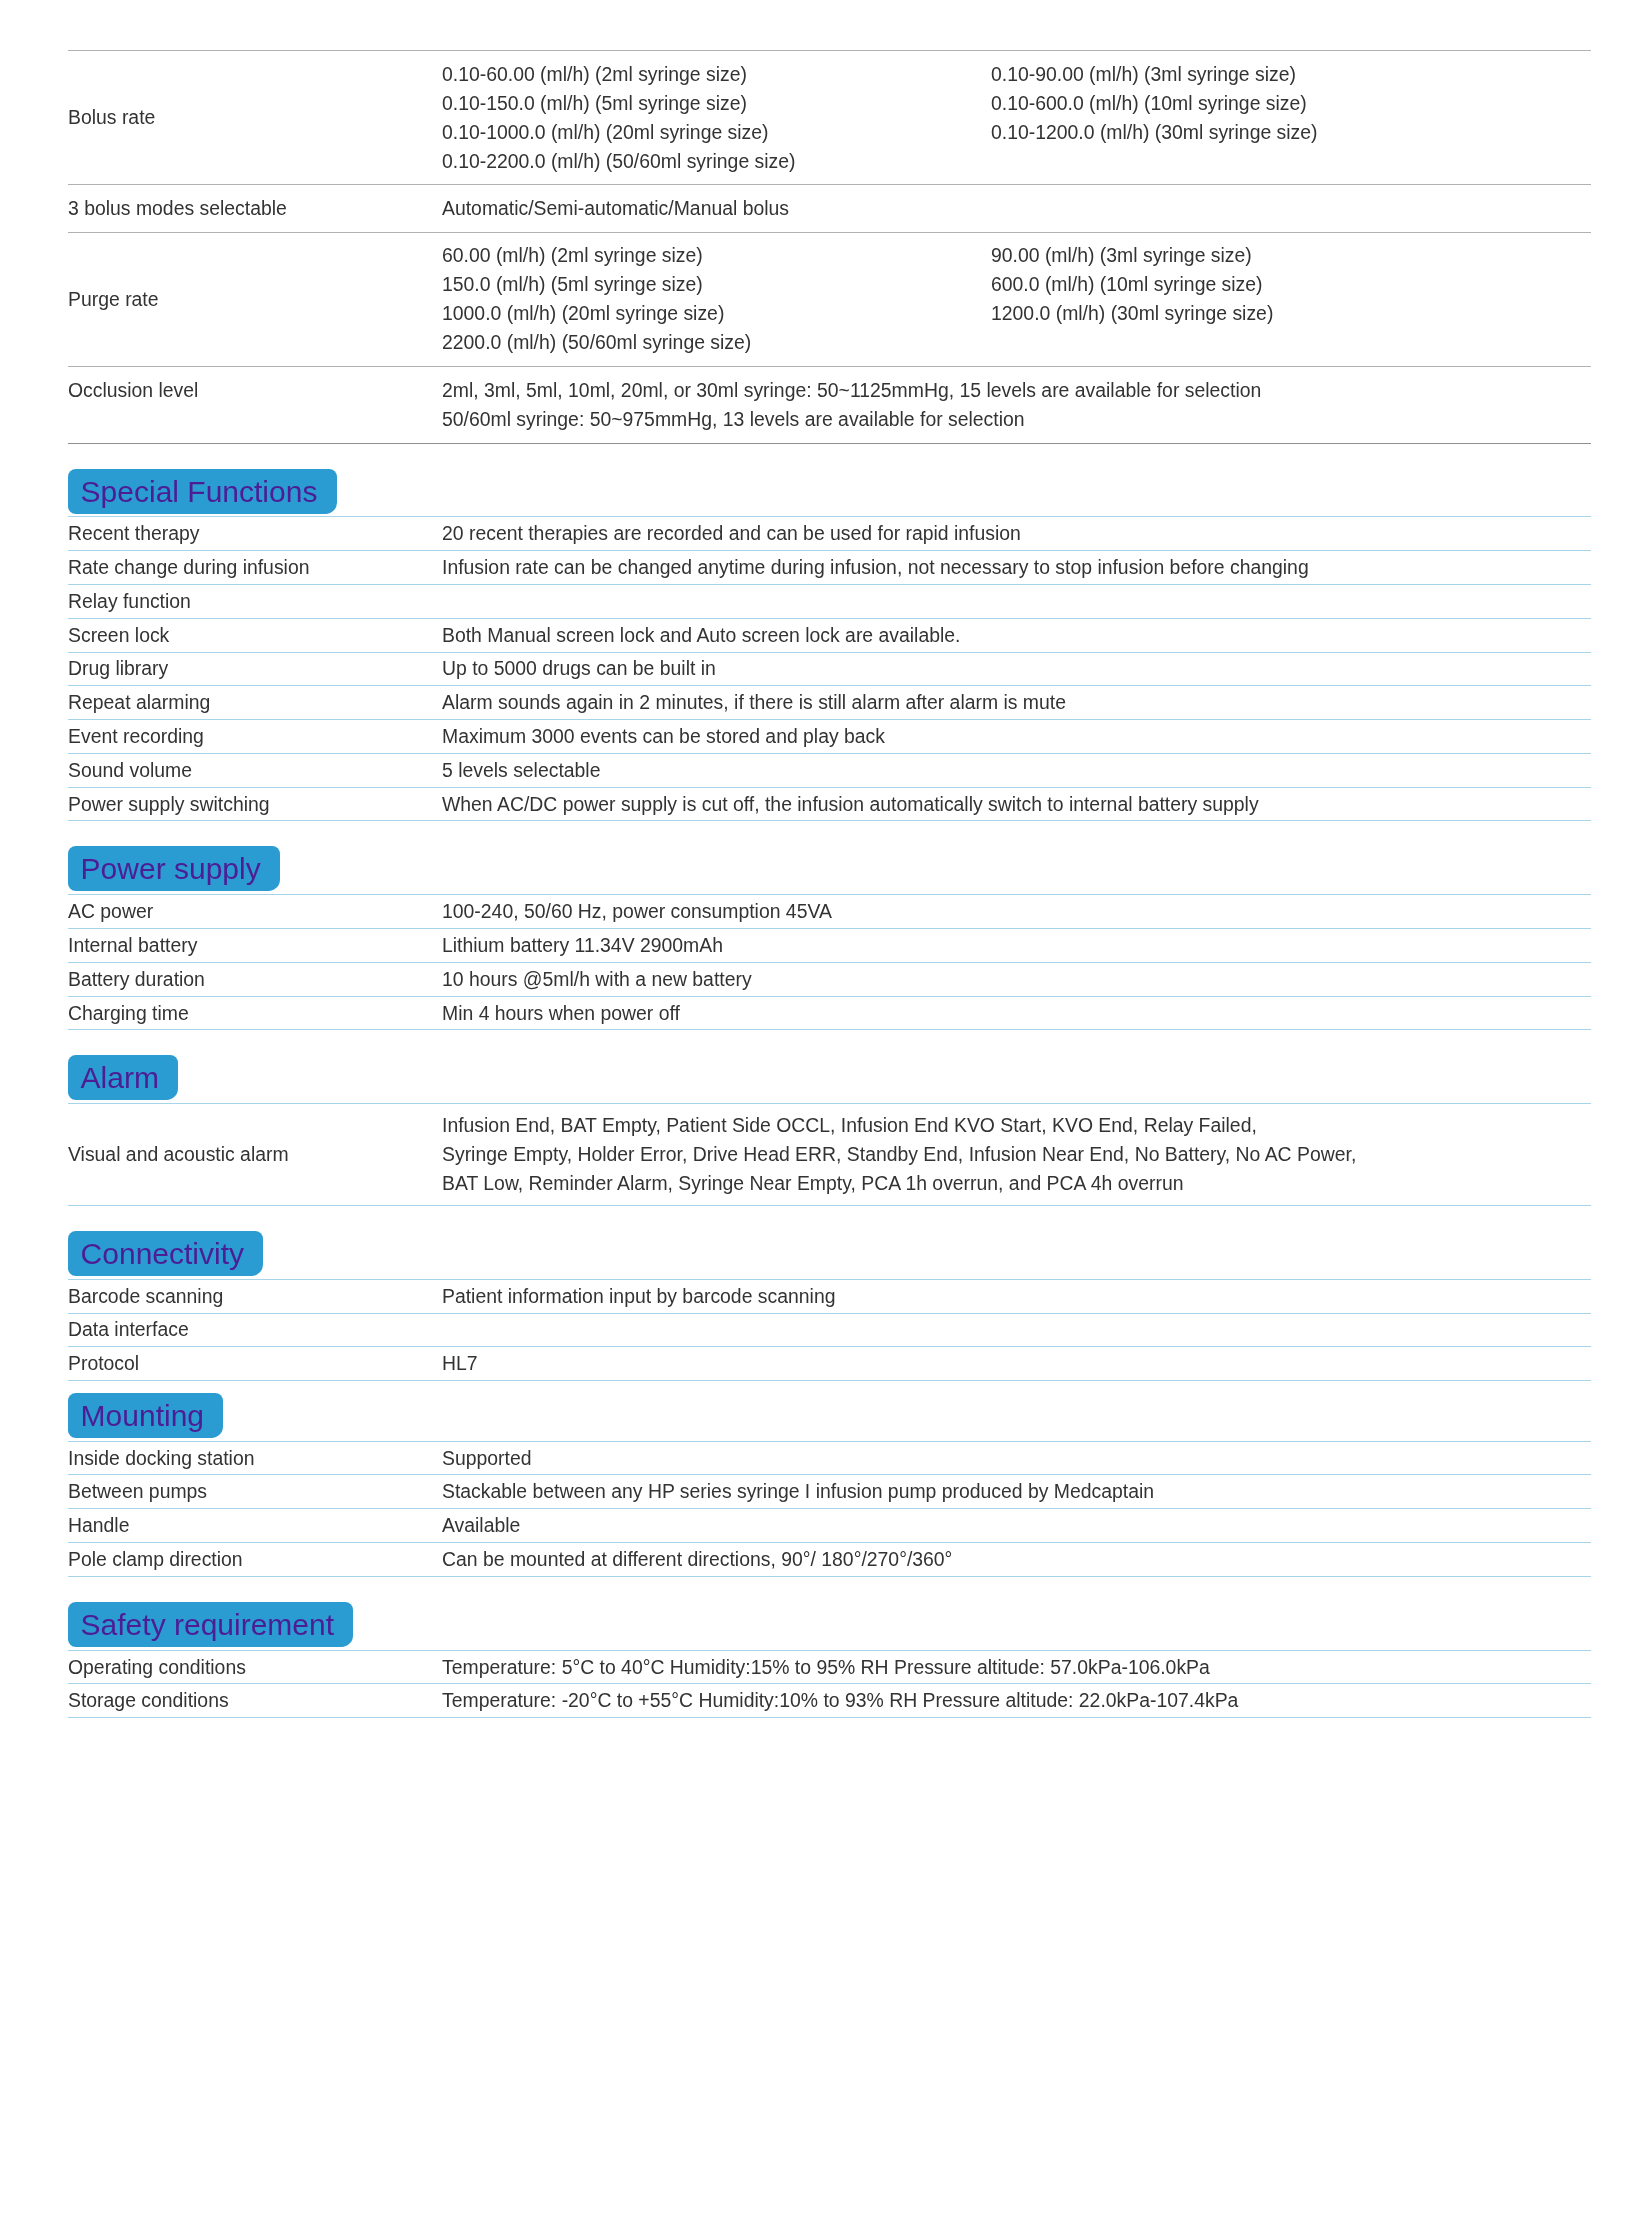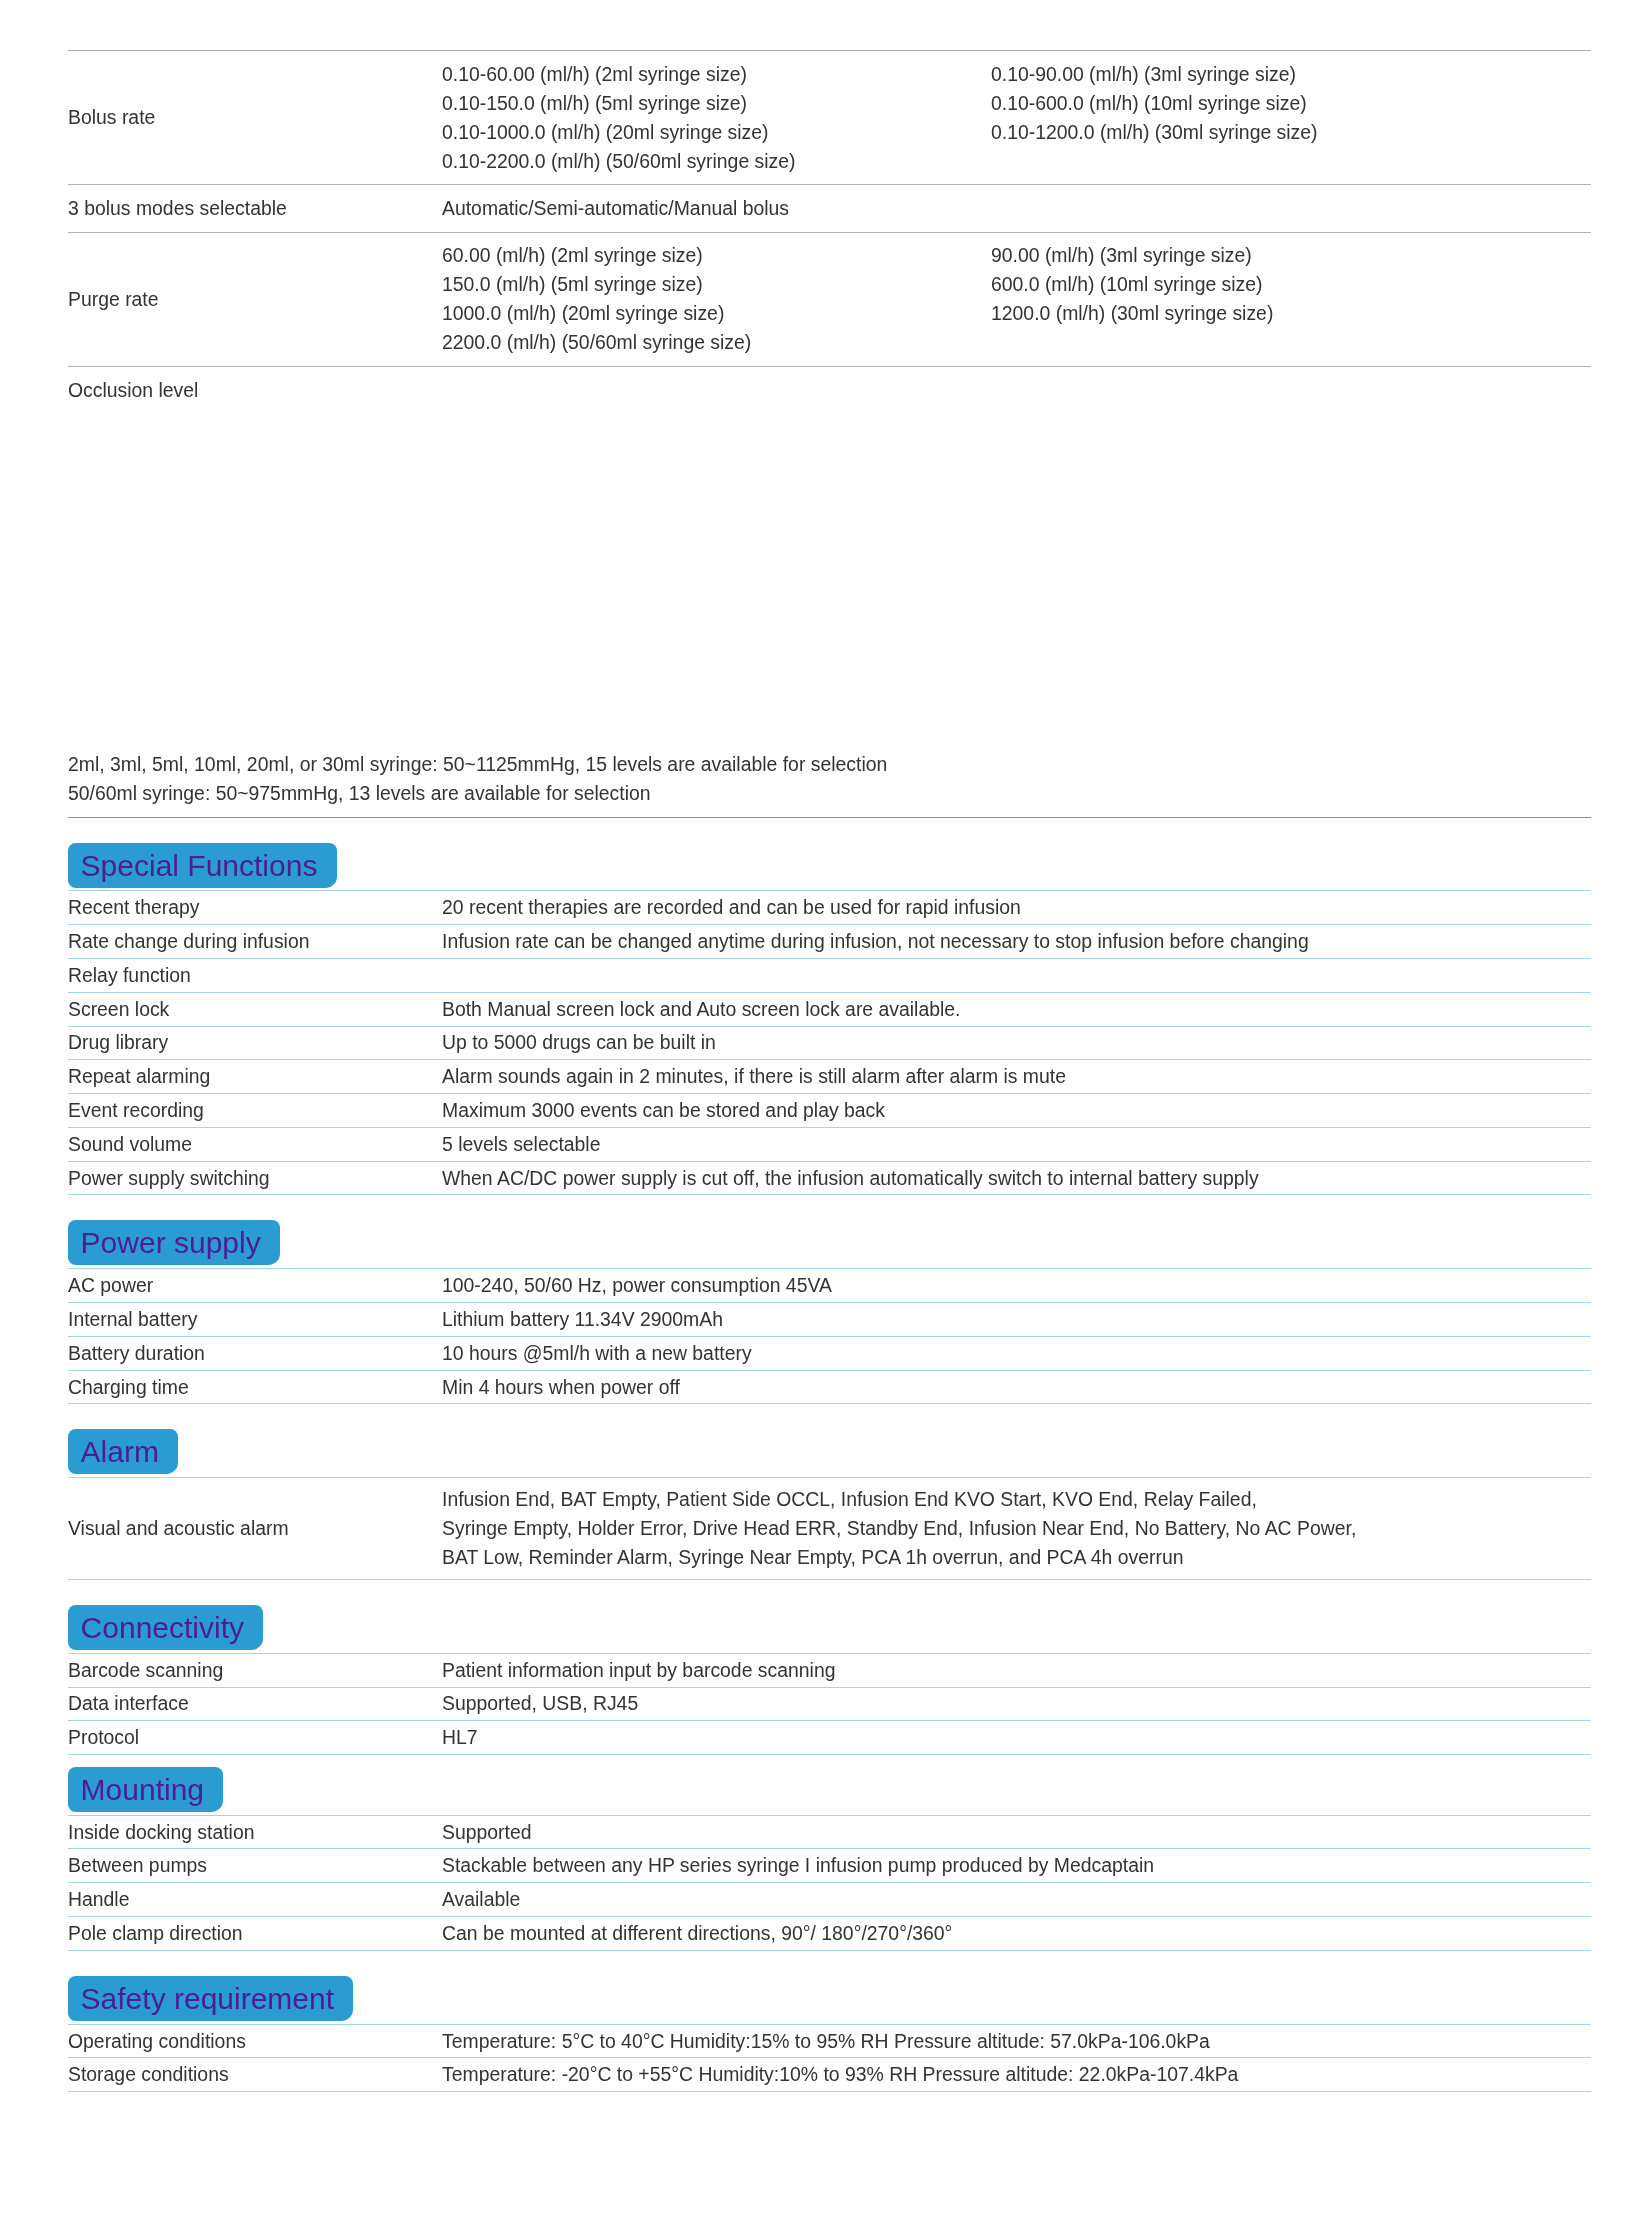--- a/index.html
+++ b/index.html
@@ -28,21 +28,21 @@
 
   
   .toptable { border-top: 1px solid #b1b1b1; }
   .trow {
     display: flex;
     align-items: center;
     border-bottom: 1px solid #b1b1b1;
     padding: 8.7px 0;
     line-height: 29px;
   }
-  .trow.last { border-bottom: 1px solid #8f8f8f; flex-direction: column; }
+  .trow.last { border-bottom: 1px solid #8f8f8f; }
   .trow.top-align { align-items: flex-start; }
   .dual { display: flex; }
   .dual .dcol-left { width: 549px; flex: 0 0 549px; white-space: pre-line; }
   .dual .dcol-right { flex: 1; white-space: pre-line; }
 
   
   .badge {
     display: inline-block;
     margin: 25px 0 2.9px 0;
     background: #2b9cd2;
@@ -195,21 +195,20 @@
     <div class="badge">
       <span>Connectivity</span>
     </div>
     <div class="sec-table">
       <div class="srow">
         <div class="lbl">Barcode scanning</div>
         <div class="val">Patient information input by barcode scanning</div>
       </div>
       <div class="srow">
         <div class="lbl">Data interface</div>
-        <div class="val">Supported, USB, RJ45</div>
       </div>
       <div class="srow">
         <div class="lbl">Protocol</div>
         <div class="val">HL7</div>
       </div>
     </div>
   </div>
 
   <div>
     <div class="badge" style="margin-top: 11.6px;">

